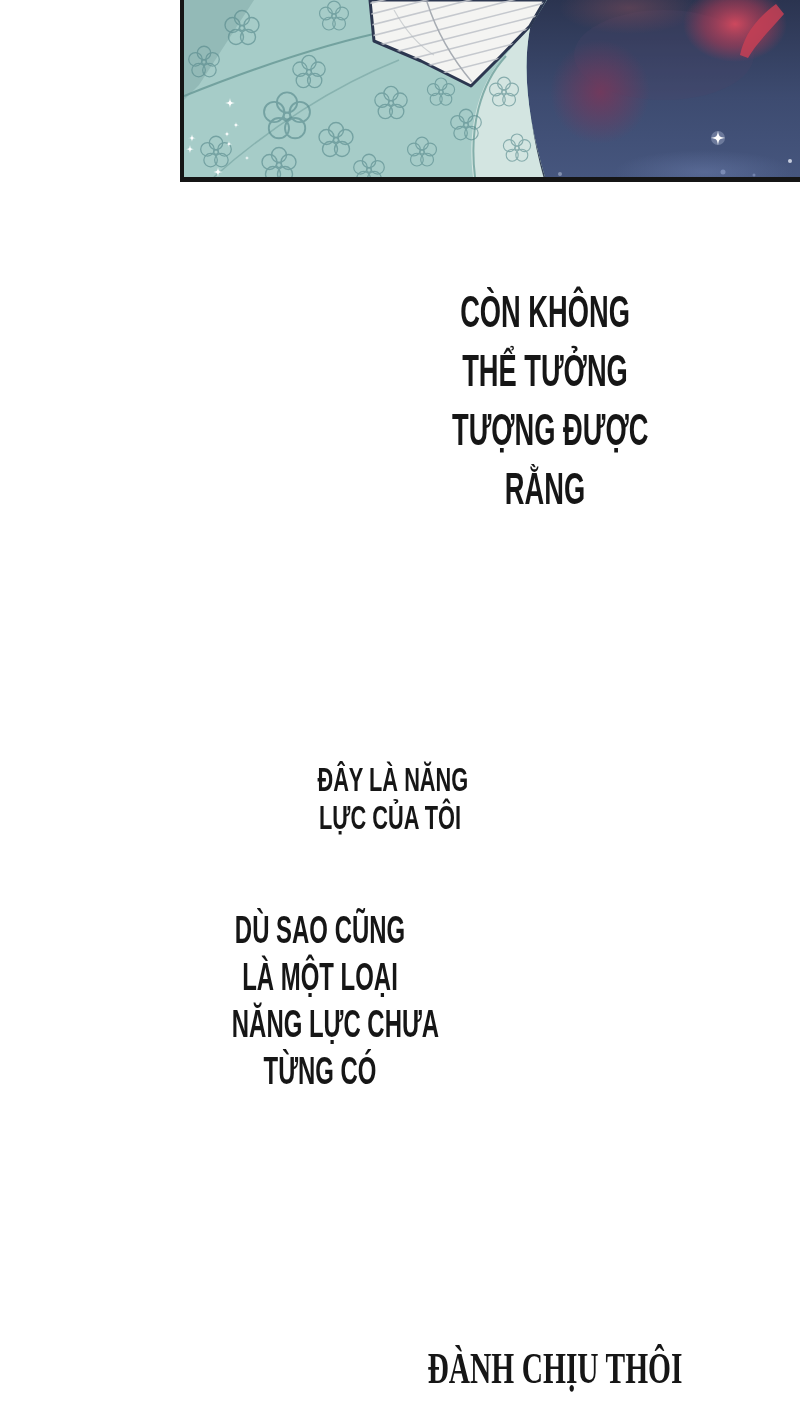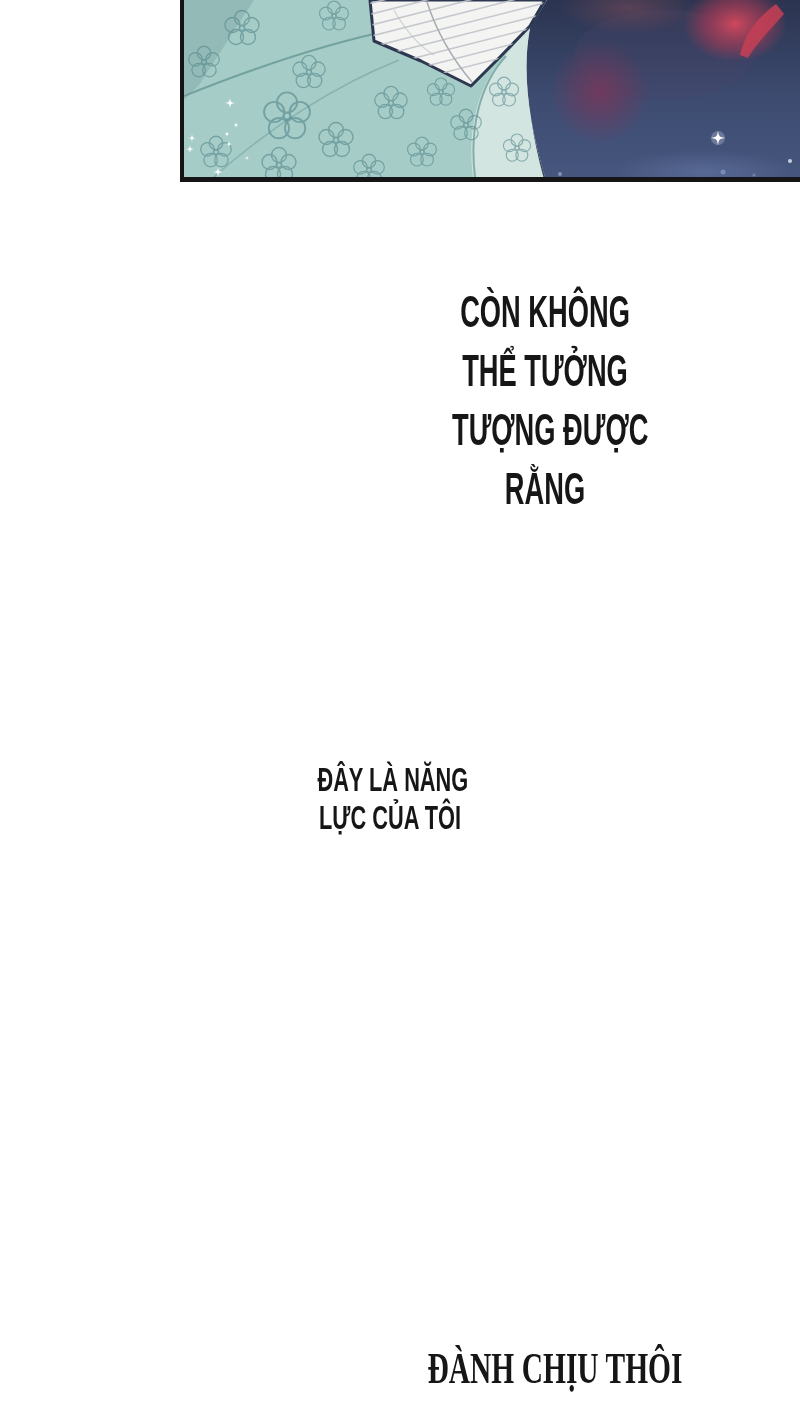--- a/index.html
+++ b/index.html
@@ -155,18 +155,24 @@
     <span class="line">THỂ TƯỞNG</span>
     <span class="line">TƯỢNG ĐƯỢC</span>
     <span class="line">RẰNG</span>
   </div>
 
   <div class="dialogue" id="d2">
     <span class="line">ĐÂY LÀ NĂNG</span>
     <span class="line">LỰC CỦA TÔI</span>
   </div>
 
+  <div class="dialogue" id="d3">
+    <span class="line">DÙ SAO CŨNG</span>
+    <span class="line">LÀ MỘT LOẠI</span>
+    <span class="line">NĂNG LỰC CHƯA</span>
+    <span class="line">TỪNG CÓ</span>
+  </div>
 
   <div class="dialogue" id="d4">
     <span class="line">ĐÀNH CHỊU THÔI</span>
   </div>
 
 </div>
 
 </body></html>

